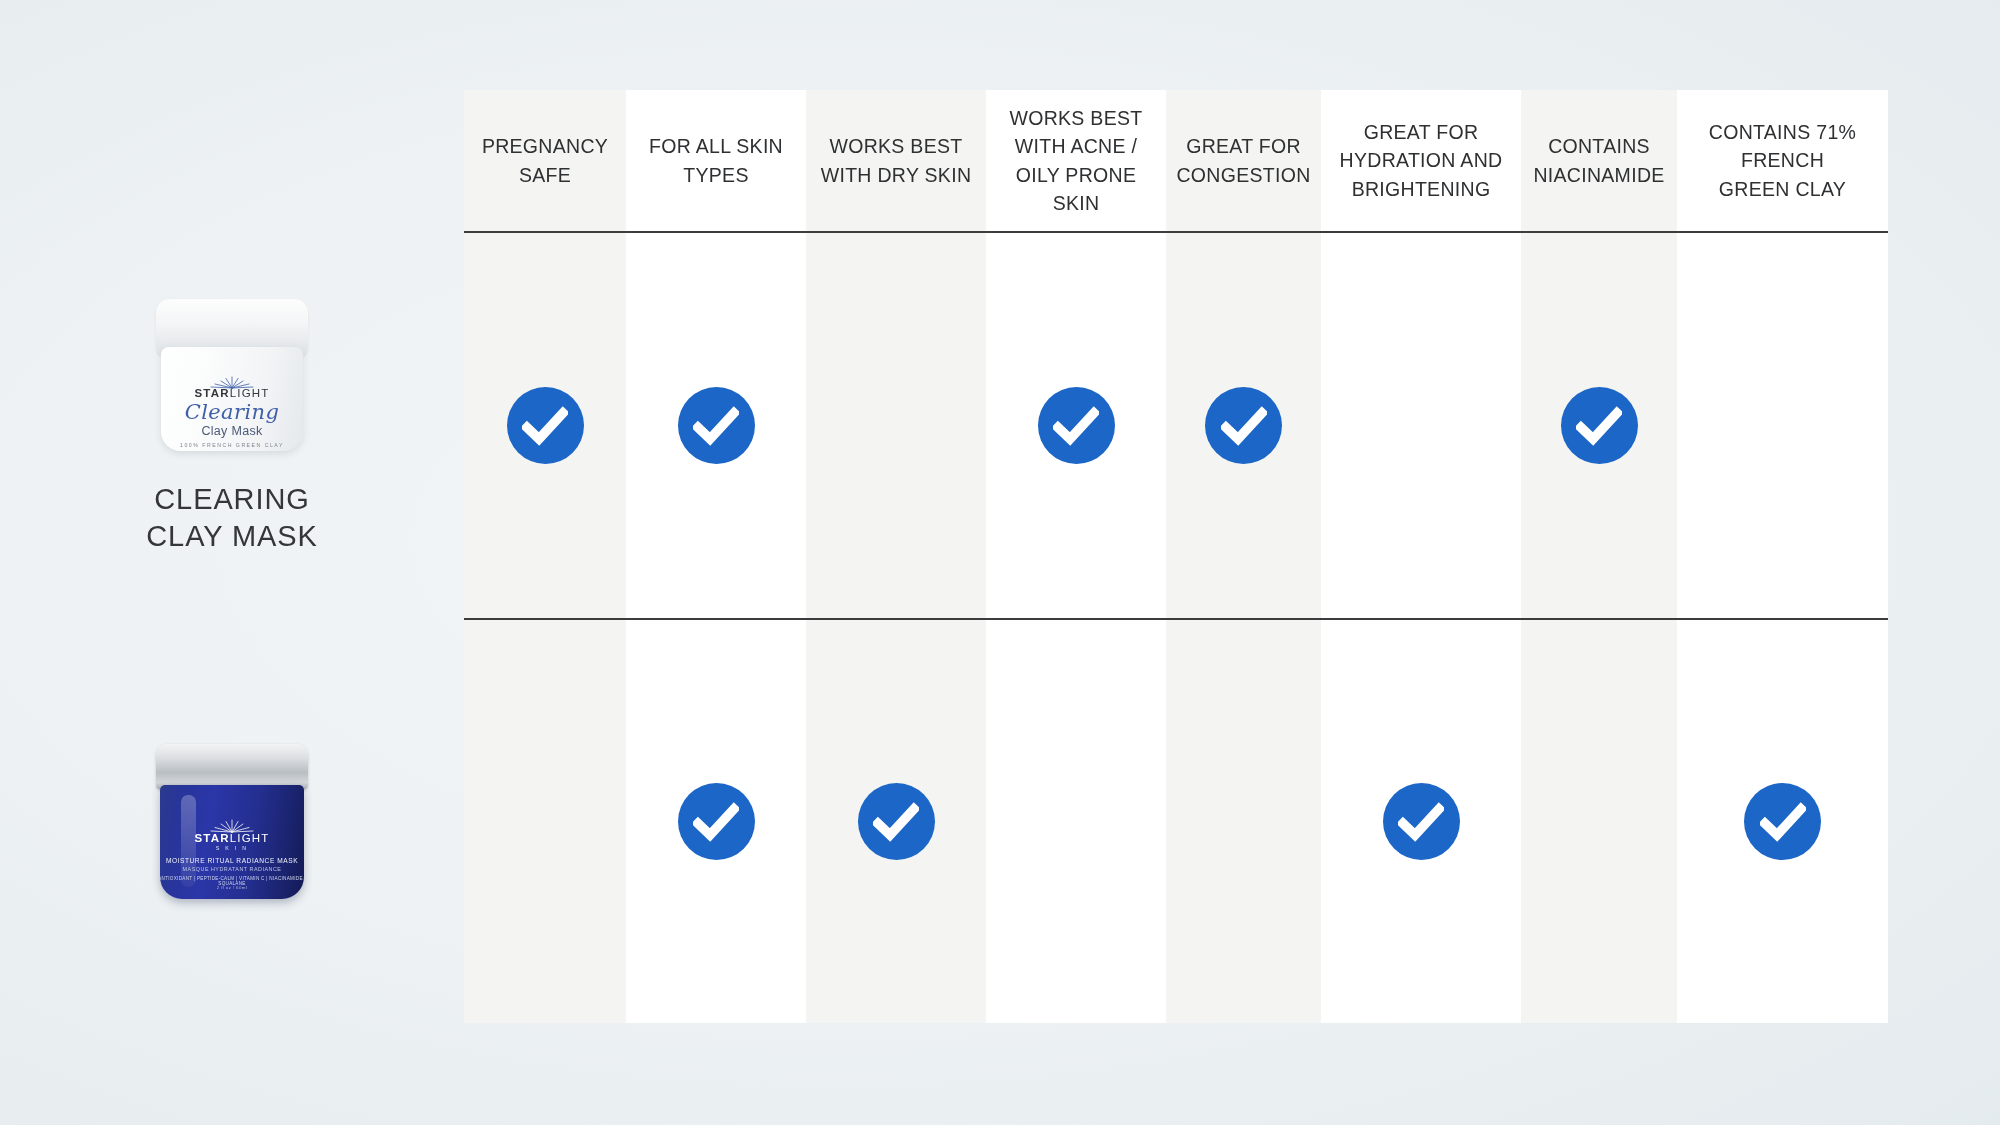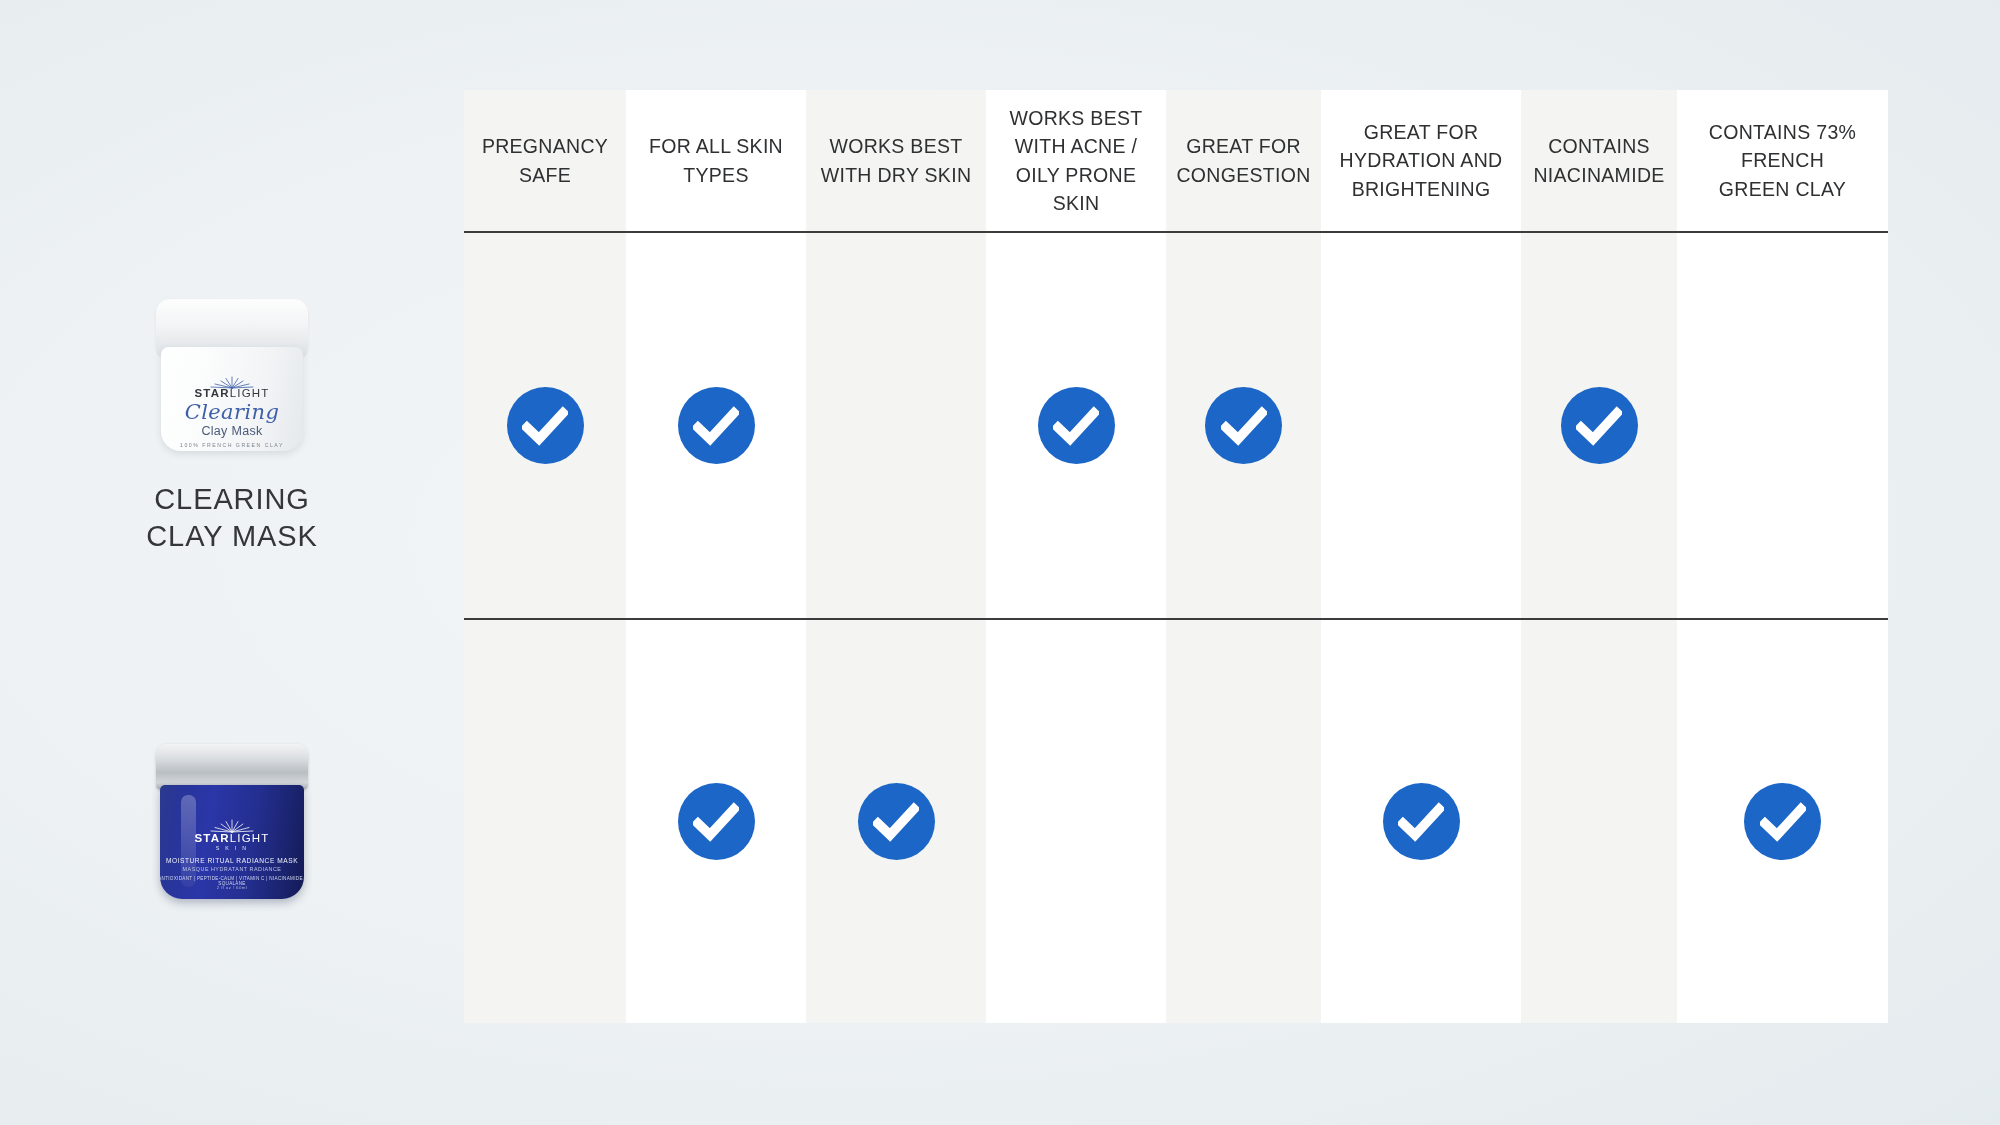--- a/index.html
+++ b/index.html
@@ -364,21 +364,21 @@
       <div class="col-head" style="width: 200px;">
         <div class="col-head-label">GREAT FOR
 HYDRATION AND
 BRIGHTENING</div>
       </div>
       <div class="col-head" style="width: 156px;">
         <div class="col-head-label">CONTAINS
 NIACINAMIDE</div>
       </div>
       <div class="col-head" style="width: 211px;">
-        <div class="col-head-label">CONTAINS 73%
+        <div class="col-head-label">CONTAINS 71%
 FRENCH
 GREEN CLAY</div>
       </div>
     </div>
 
   <div class="rule rule-head"></div>
   <div class="rule rule-mid"></div>
 
   <div class="body-row row-1">
       <div class="check-cell" style="width: 162px;">

